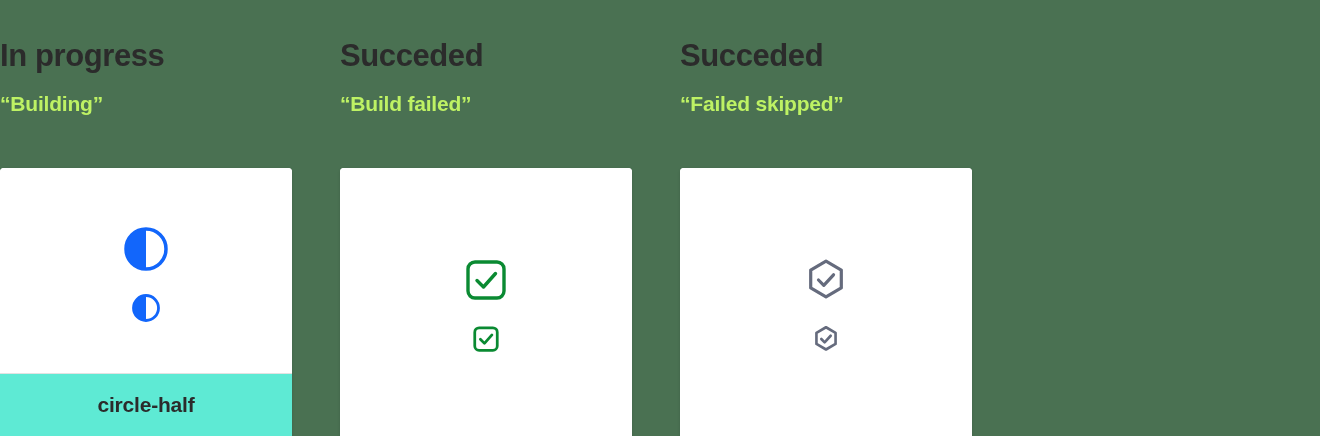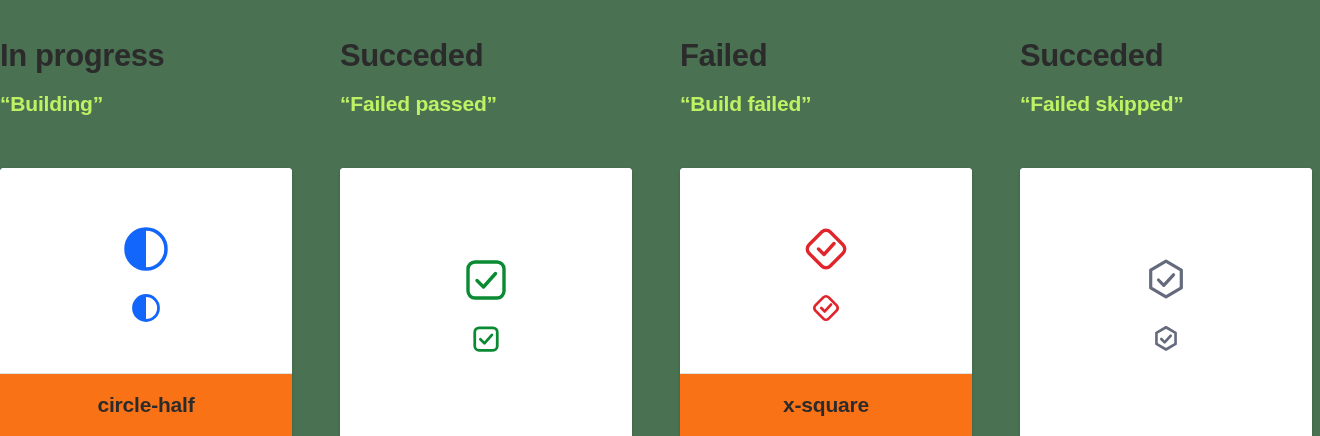--- a/index.html
+++ b/index.html
@@ -84,21 +84,21 @@
   .icon-big,
   .icon-small {
     display: flex;
     align-items: center;
     justify-content: center;
   }
   .icon-big { width: 48px; height: 48px; }
   .icon-small { width: 30px; height: 30px; }
   .card-footer {
     flex: 0 0 62px;
-    background: #f97316;
+    background: #5eead4;
     border-top: 1px solid #e2e2e2;
     display: flex;
     align-items: center;
     justify-content: center;
   }
   .card-footer-label {
     font-size: 21px;
     font-weight: bold;
     letter-spacing: -0.2px;
     color: #2b2b2b;
@@ -131,69 +131,40 @@
       </div>
       <div class="card-footer">
         <span class="card-footer-label">circle-half</span>
       </div>
     </div>
   </div>
 
   <div class="col">
     <div class="col-head">
       <div class="status-title">Succeded</div>
-      <div class="status-sub">“Failed passed”</div>
+      <div class="status-sub">“Build failed”</div>
     </div>
     <div class="card">
       <div class="card-body">
         <div class="icon-big">
           <svg width="48" height="48" viewBox="0 0 48 48">
             <rect x="6" y="6" width="36" height="36" rx="7" ry="7" fill="none" stroke="#0a8a32" stroke-width="3.4"></rect>
             <path d="M15 24.5 L21.5 31 L33.5 17.5" fill="none" stroke="#0a8a32" stroke-width="3.4" stroke-linecap="round" stroke-linejoin="round"></path>
           </svg>
         </div>
         <div class="icon-small">
           <svg width="30" height="30" viewBox="0 0 48 48">
             <rect x="6" y="6" width="36" height="36" rx="7" ry="7" fill="none" stroke="#0a8a32" stroke-width="4.4"></rect>
             <path d="M15 24.5 L21.5 31 L33.5 17.5" fill="none" stroke="#0a8a32" stroke-width="4.4" stroke-linecap="round" stroke-linejoin="round"></path>
           </svg>
         </div>
       </div>
     </div>
   </div>
 
-  <div class="col">
-    <div class="col-head">
-      <div class="status-title">Failed</div>
-      <div class="status-sub">“Build failed”</div>
-    </div>
-    <div class="card">
-      <div class="card-body">
-        <div class="icon-big">
-          <svg width="48" height="48" viewBox="0 0 48 48">
-            <g transform="rotate(45 24 24)">
-              <rect x="9" y="9" width="30" height="30" rx="6" ry="6" fill="none" stroke="#e0262c" stroke-width="3.4"></rect>
-            </g>
-            <path d="M16.5 24 L22 29.5 L32 18.5" fill="none" stroke="#e0262c" stroke-width="3.4" stroke-linecap="round" stroke-linejoin="round"></path>
-          </svg>
-        </div>
-        <div class="icon-small">
-          <svg width="30" height="30" viewBox="0 0 48 48">
-            <g transform="rotate(45 24 24)">
-              <rect x="9" y="9" width="30" height="30" rx="6" ry="6" fill="none" stroke="#e0262c" stroke-width="4.4"></rect>
-            </g>
-            <path d="M16.5 24 L22 29.5 L32 18.5" fill="none" stroke="#e0262c" stroke-width="4.4" stroke-linecap="round" stroke-linejoin="round"></path>
-          </svg>
-        </div>
-      </div>
-      <div class="card-footer">
-        <span class="card-footer-label">x-square</span>
-      </div>
-    </div>
-  </div>
 
   <div class="col">
     <div class="col-head">
       <div class="status-title">Succeded</div>
       <div class="status-sub">“Failed skipped”</div>
     </div>
     <div class="card">
       <div class="card-body">
         <div class="icon-big">
           <svg width="48" height="48" viewBox="0 0 48 48">

